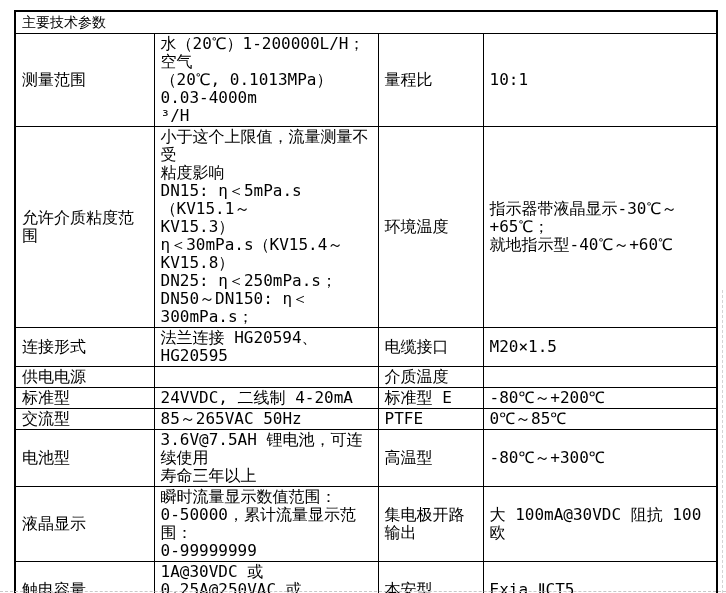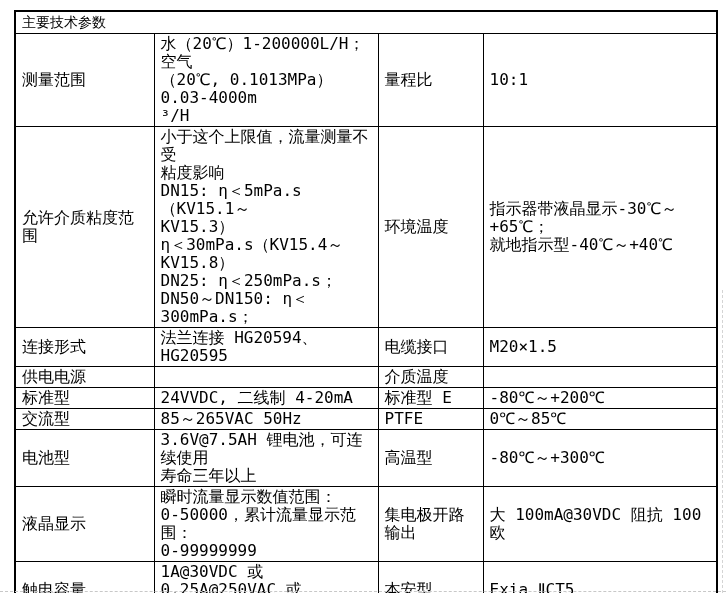--- a/index.html
+++ b/index.html
@@ -85,21 +85,21 @@
       <td>允许介质粘度范围</td>
       <td>小于这个上限值，流量测量不受
 粘度影响
 DN15: η＜5mPa.s（KV15.1～
 KV15.3）
  η＜30mPa.s（KV15.4～KV15.8）
 DN25: η＜250mPa.s；
 DN50～DN150: η＜300mPa.s；</td>
       <td>环境温度</td>
       <td>指示器带液晶显示-30℃～+65℃；
-就地指示型-40℃～+40℃</td>
+就地指示型-40℃～+60℃</td>
     </tr>
 
     <tr>
       <td>连接形式</td>
       <td>法兰连接 HG20594、HG20595</td>
       <td>电缆接口</td>
       <td>M20×1.5</td>
     </tr>
 
     <tr>

